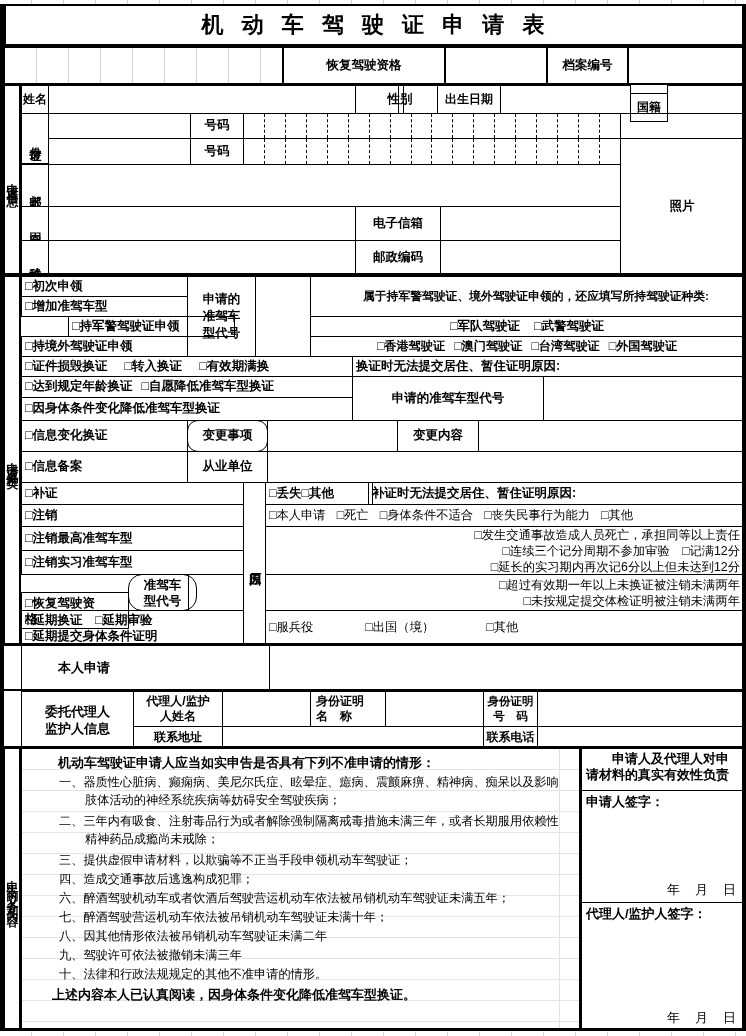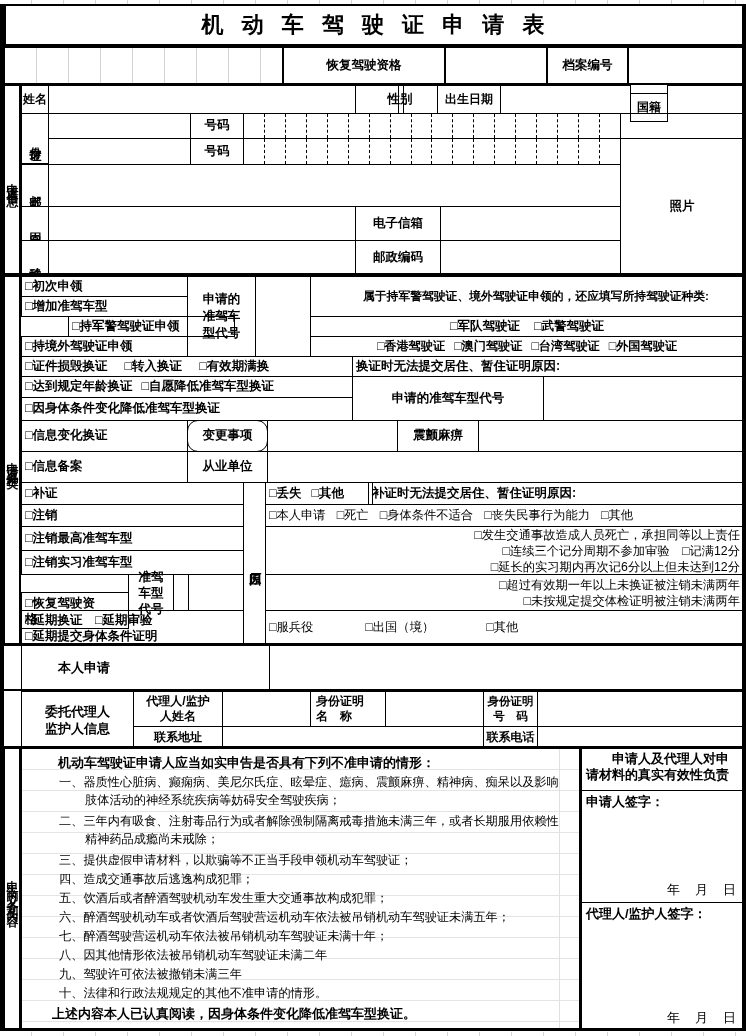--- a/index.html
+++ b/index.html
@@ -164,41 +164,41 @@
     <span class="opt">□达到规定年龄换证</span>
     <span class="opt">□自愿降低准驾车型换证</span>
   </div>
   <div class="c b" style="left:21px;top:397px;width:332px;height:24px;">□因身体条件变化降低准驾车型换证</div>
   <div class="c b ctr" style="left:352px;top:376px;width:192px;height:45px;">申请的准驾车型代号</div>
   <div class="c" style="left:543px;top:376px;width:201px;height:45px;"></div>
 
   <div class="c b" style="left:21px;top:420px;width:167px;height:32px;">□信息变化换证</div>
   <div class="c b ctr" style="left:187px;top:420px;width:81px;height:32px;border-radius:11px;">变更事项</div>
   <div class="c" style="left:267px;top:420px;width:131px;height:32px;"></div>
-  <div class="c b ctr" style="left:397px;top:420px;width:82px;height:32px;">震颤麻痹</div>
+  <div class="c b ctr" style="left:397px;top:420px;width:82px;height:32px;">变更内容</div>
   <div class="c" style="left:478px;top:420px;width:266px;height:32px;"></div>
 
   <div class="c b" style="left:21px;top:451px;width:167px;height:32px;">□信息备案</div>
   <div class="c b ctr" style="left:187px;top:451px;width:81px;height:32px;">从业单位</div>
   <div class="c" style="left:267px;top:451px;width:477px;height:32px;"></div>
 
   <div class="c b" style="left:21px;top:482px;width:223px;height:23px;">□补证</div>
   <div class="c b" style="left:21px;top:504px;width:223px;height:23px;">□注销</div>
   <div class="c b" style="left:21px;top:526px;width:223px;height:25px;">□注销最高准驾车型</div>
   <div class="c b" style="left:21px;top:550px;width:223px;height:25px;">□注销实习准驾车型</div>
   <div class="c b wrap" style="left:21px;top:592px;width:108px;height:37px;padding-right:24px;line-height:16px;">□恢复驾驶资格</div>
-  <div class="c b ctr wrap" style="left:128px;top:574px;width:46px;height:37px;padding:0 9px;line-height:16px;">准驾车型代号</div>
+  <div class="c b ctr wrap" style="left:128px;top:574px;width:69px;height:37px;padding:0 9px;line-height:16px;border-radius:14px;">准驾车型代号</div>
   <div class="c" style="left:188px;top:574px;width:56px;height:37px;"></div>
   <div class="c b col" style="left:21px;top:610px;width:223px;height:35px;align-items:flex-start;line-height:16px;">
     <div><span class="opt">□延期换证</span>　<span class="opt">□延期审验</span></div>
     <div><span class="opt">□延期提交身体条件证明</span></div>
   </div>
   <div class="c b ctr vt" style="left:243px;top:482px;width:23px;height:163px;padding:0;letter-spacing:2px;">原因</div>
 
-  <div class="c b" style="left:265px;top:482px;width:108px;height:23px;gap:10px;">
+  <div class="c b" style="left:265px;top:482px;width:108px;height:23px;">
     <span class="opt">□丢失</span>
     <span class="opt">□其他</span>
   </div>
   <div class="c b" style="left:368px;top:482px;width:376px;height:23px;">补证时无法提交居住、暂住证明原因:</div>
   <div class="c f123" style="left:265px;top:504px;width:479px;height:23px;gap:11px;">
     <span class="opt">□本人申请</span>
     <span class="opt">□死亡</span>
     <span class="opt">□身体条件不适合</span>
     <span class="opt">□丧失民事行为能力</span>
     <span class="opt">□其他</span>
@@ -252,21 +252,20 @@
 
   <div class="c b ctr vt" style="left:4px;top:748px;width:17px;height:283px;border-right-width:2px;font-size:12px;padding:0;letter-spacing:5px;">申告的义务和内容</div>
 
   <div class="c decl-main gridh" style="left:21px;top:748px;width:559px;height:283px;">
     <div style="position:absolute;left:537px;top:0;width:1px;height:100%;background:#e0e0e0;"></div>
     <div class="dh">机动车驾驶证申请人应当如实申告是否具有下列不准申请的情形：</div>
     <div class="di mb3">一、器质性心脏病、癫痫病、美尼尔氏症、眩晕症、癔病、震颤麻痹、精神病、痴呆以及影响肢体活动的神经系统疾病等妨碍安全驾驶疾病；</div>
     <div class="di mb3">二、三年内有吸食、注射毒品行为或者解除强制隔离戒毒措施未满三年，或者长期服用依赖性精神药品成瘾尚未戒除；</div>
     <div class="di">三、提供虚假申请材料，以欺骗等不正当手段申领机动车驾驶证；</div>
     <div class="di">四、造成交通事故后逃逸构成犯罪；</div>
-    <div class="di">五、饮酒后或者醉酒驾驶机动车发生重大交通事故构成犯罪；</div>
     <div class="di">六、醉酒驾驶机动车或者饮酒后驾驶营运机动车依法被吊销机动车驾驶证未满五年；</div>
     <div class="di">七、醉酒驾驶营运机动车依法被吊销机动车驾驶证未满十年；</div>
     <div class="di">八、因其他情形依法被吊销机动车驾驶证未满二年</div>
     <div class="di">九、驾驶许可依法被撤销未满三年</div>
     <div class="di">十、法律和行政法规规定的其他不准申请的情形。</div>
     <div class="dc">上述内容本人已认真阅读，因身体条件变化降低准驾车型换证。</div>
   </div>
 
   <div class="c resp" style="left:580px;top:748px;width:164px;height:43px;border-left-width:2px;">申请人及代理人对申请材料的真实有效性负责</div>
   <div class="c signbox" style="left:580px;top:790px;width:164px;height:113px;border-left-width:2px;">

